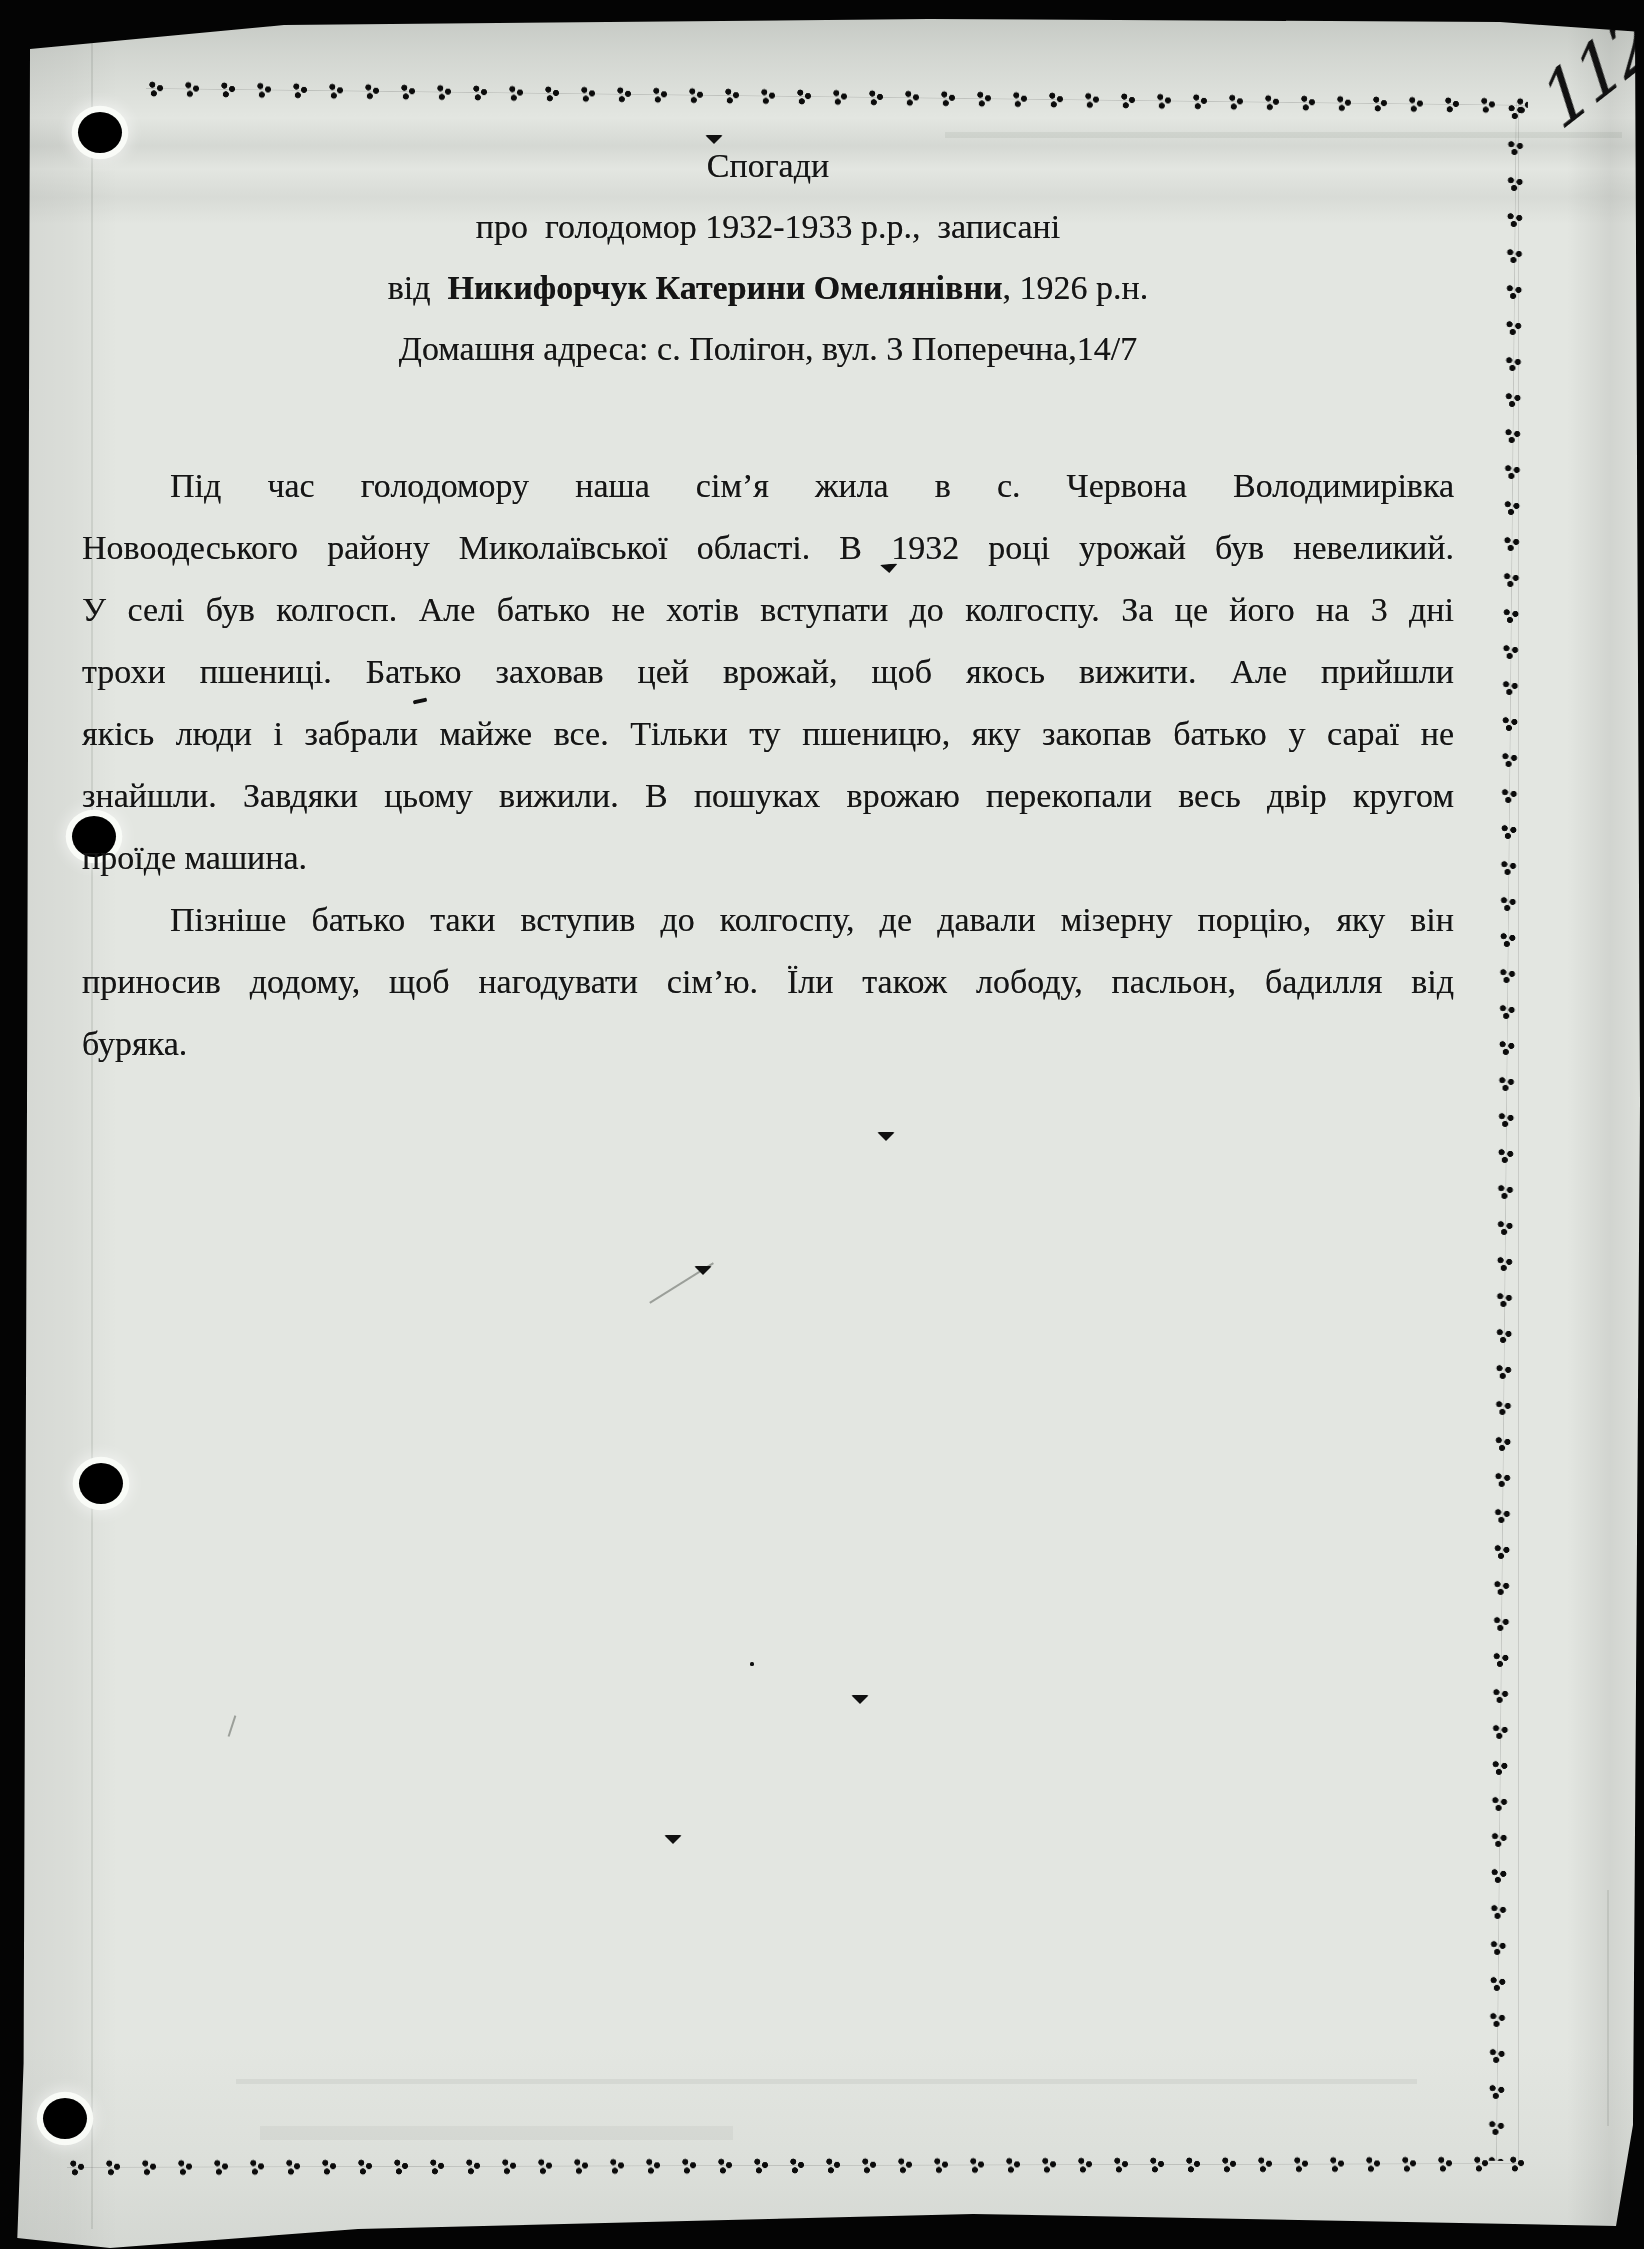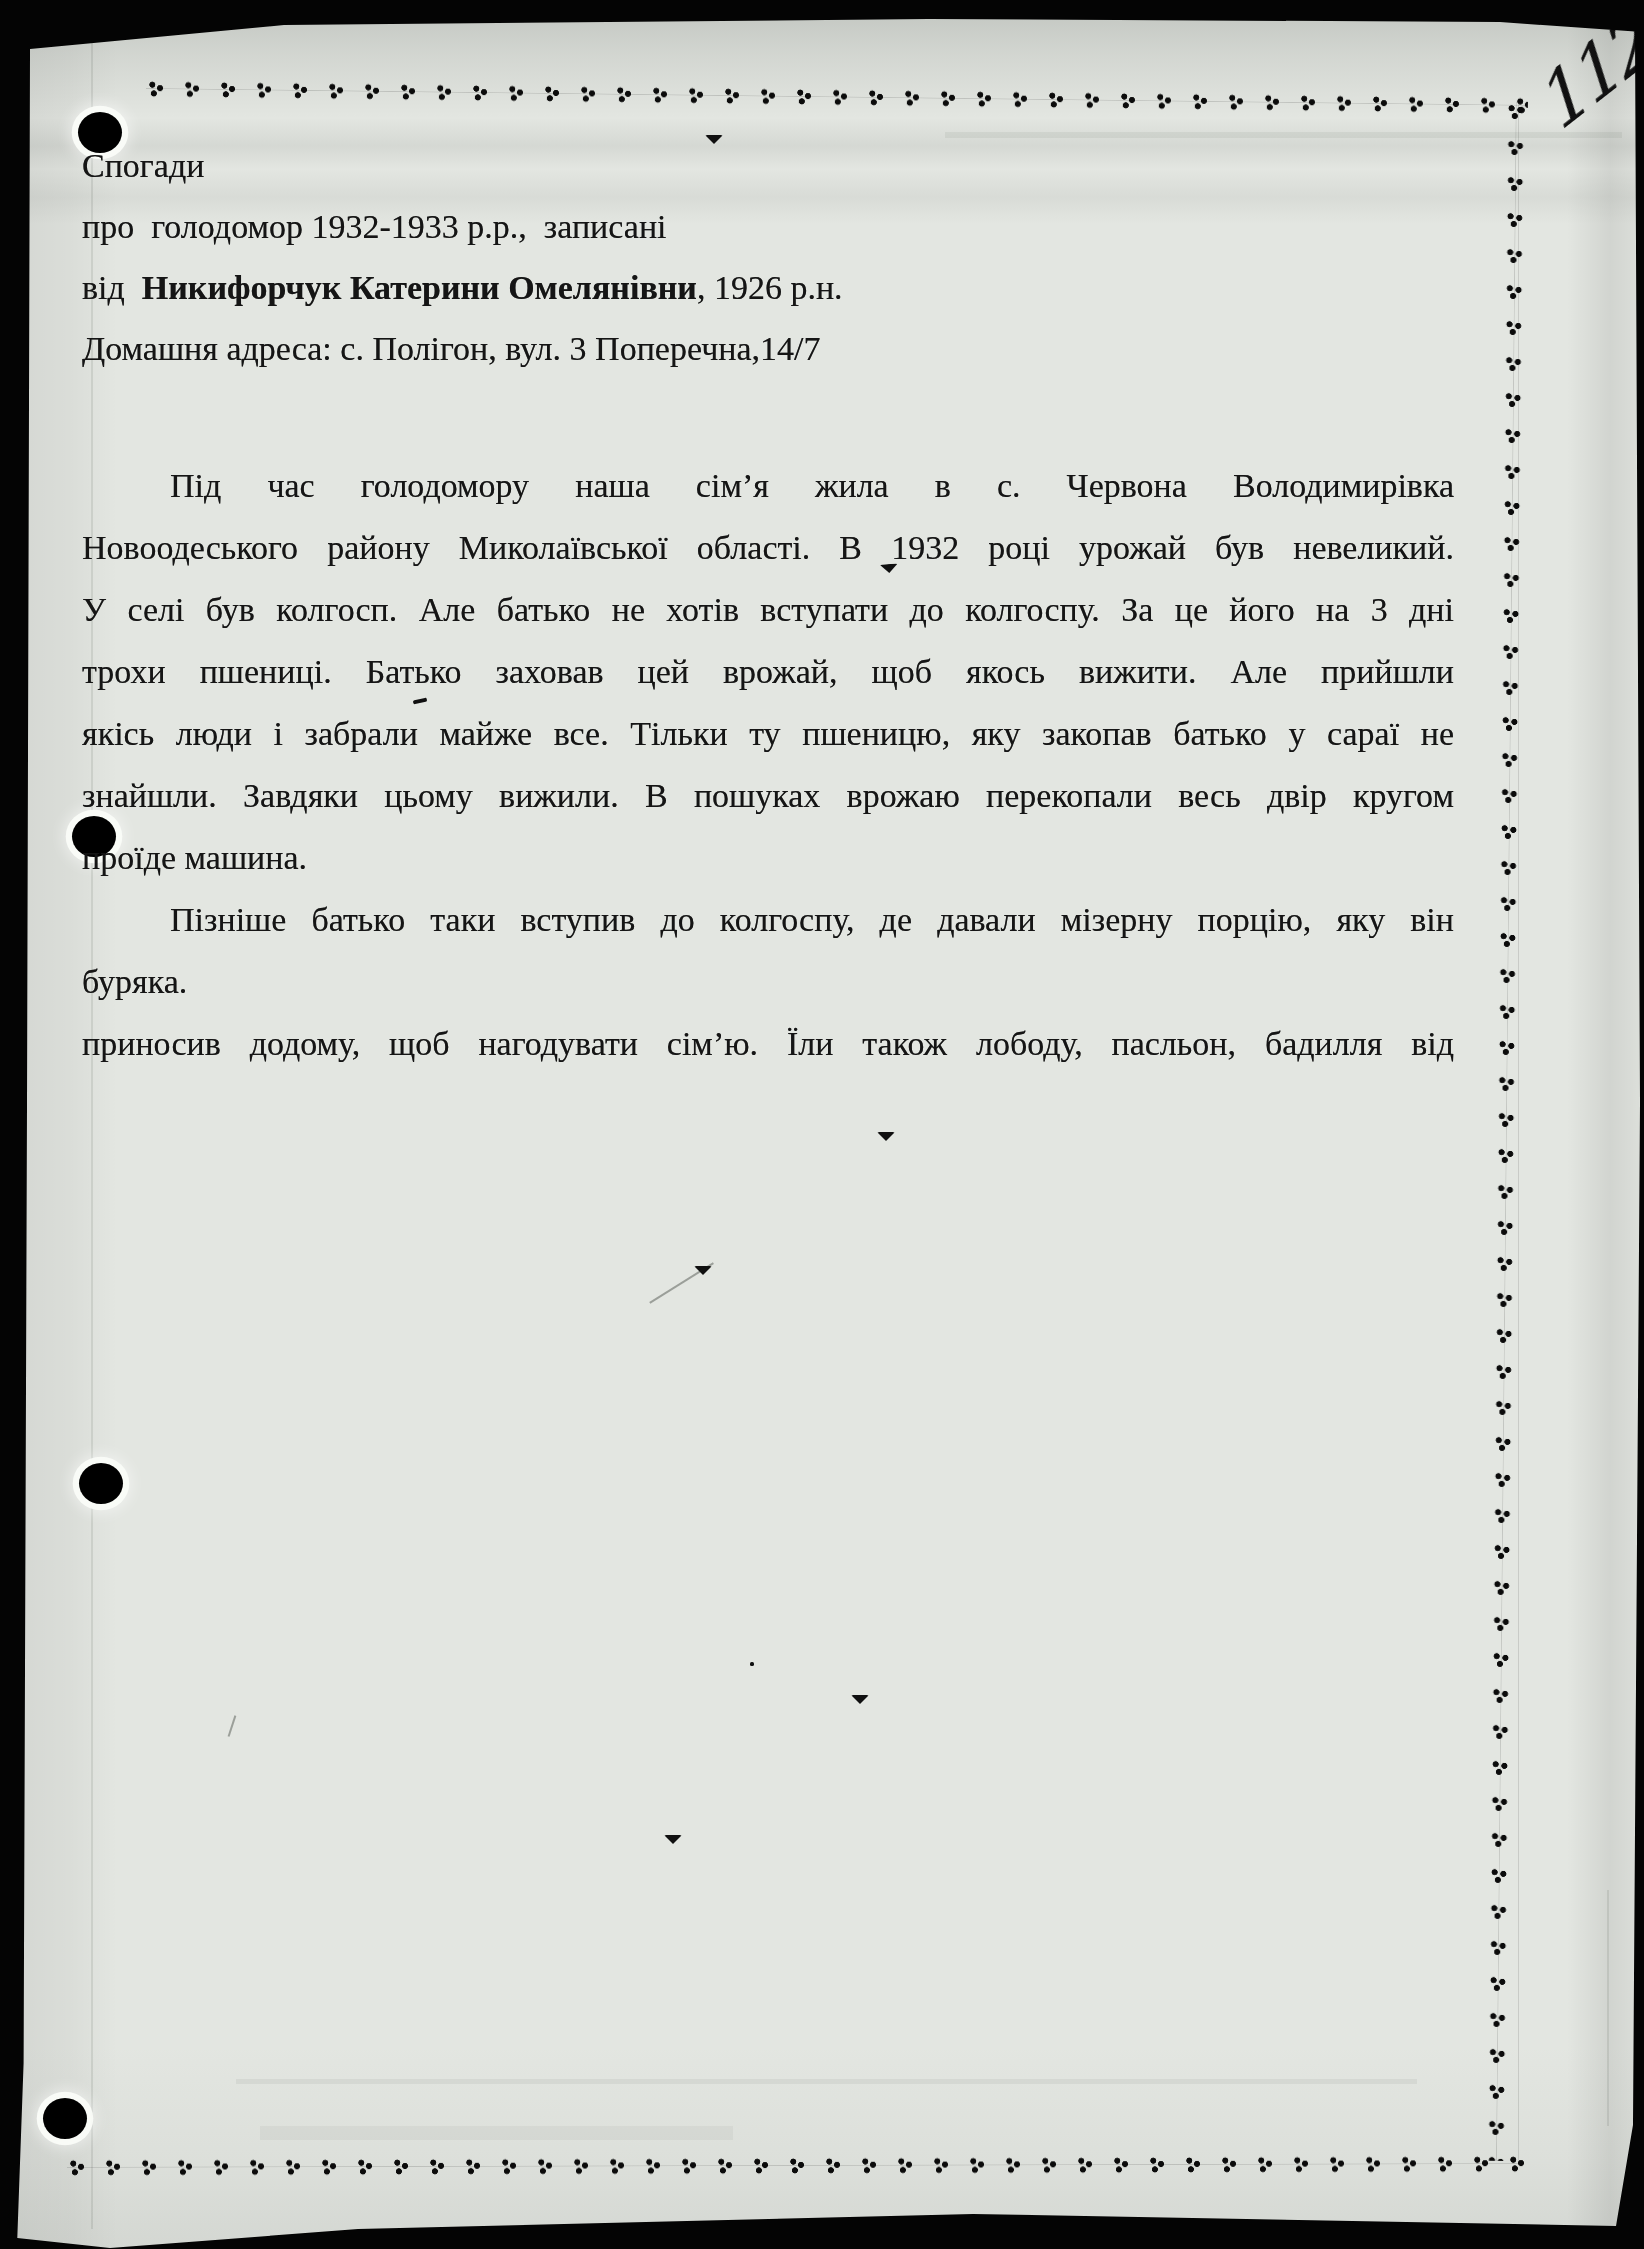--- a/index.html
+++ b/index.html
@@ -69,21 +69,21 @@
     transform:rotate(-38deg) skewX(-10deg);
     transform-origin:left top;
     letter-spacing:-4.7px;
   }
   
   .textcol{
     position:absolute;left:82px;top:135px;width:1372px;
     font-size:34px;line-height:61px;color:#151515;
     text-shadow:0 0 0.6px rgba(10,10,10,.55);
   }
-  .center{text-align:left;white-space:pre-wrap;}
+  .center{text-align:center;white-space:pre-wrap;}
   .bold{font-weight:700;}
   .bodytext{position:absolute;left:82px;top:455px;width:1372px;
     font-size:34px;line-height:62px;color:#151515;
     text-shadow:0 0 0.6px rgba(10,10,10,.55);}
   .line{text-align:justify;text-align-last:justify;}
   .line.lastline{text-align-last:left;}
   .line.indent{padding-left:88px;}
   
   .ink-arrow{
     position:absolute;width:0;height:0;
@@ -128,22 +128,22 @@
       <div class="line indent">Під час голодомору наша сім’я жила в с. Червона Володимирівка</div>
       <div class="line">Новоодеського району Миколаївської області. В 1932 році урожай був невеликий.</div>
       <div class="line">У селі був колгосп. Але батько не хотів вступати до колгоспу. За це його на 3 дні</div>
       <div class="line">трохи пшениці. Батько заховав цей врожай, щоб якось вижити. Але прийшли</div>
       <div class="line">якісь люди і забрали майже все. Тільки ту пшеницю, яку закопав батько у сараї не</div>
       <div class="line">знайшли. Завдяки цьому вижили. В пошуках врожаю перекопали весь двір кругом</div>
       <div class="line lastline">проїде машина.</div>
     </div>
     <div>
       <div class="line indent">Пізніше батько таки вступив до колгоспу, де давали мізерну порцію, яку він</div>
+      <div class="line">приносив додому, щоб нагодувати сім’ю. Їли також лободу, пасльон, бадилля від</div>
       <div class="line lastline">буряка.</div>
-      <div class="line">приносив додому, щоб нагодувати сім’ю. Їли також лободу, пасльон, бадилля від</div>
     </div>
   </div>
 
   <div class="ink-arrow" style="left:705px;top:135px;"></div>
   <div class="ink-arrow" style="left:880px;top:564px;transform:rotate(-4deg);"></div>
   <div class="ink-dash" style="left:413px;top:699px;width:14px;transform:rotate(-12deg);"></div>
   <div class="ink-arrow" style="left:877px;top:1132px;"></div>
   <div class="ink-arrow" style="left:694px;top:1266px;"></div>
   <div class="scratch" style="left:644px;top:1282px;width:75px;height:1.6px;transform:rotate(-32deg);"></div>
   <div class="ink-arrow" style="left:851px;top:1695px;"></div>

